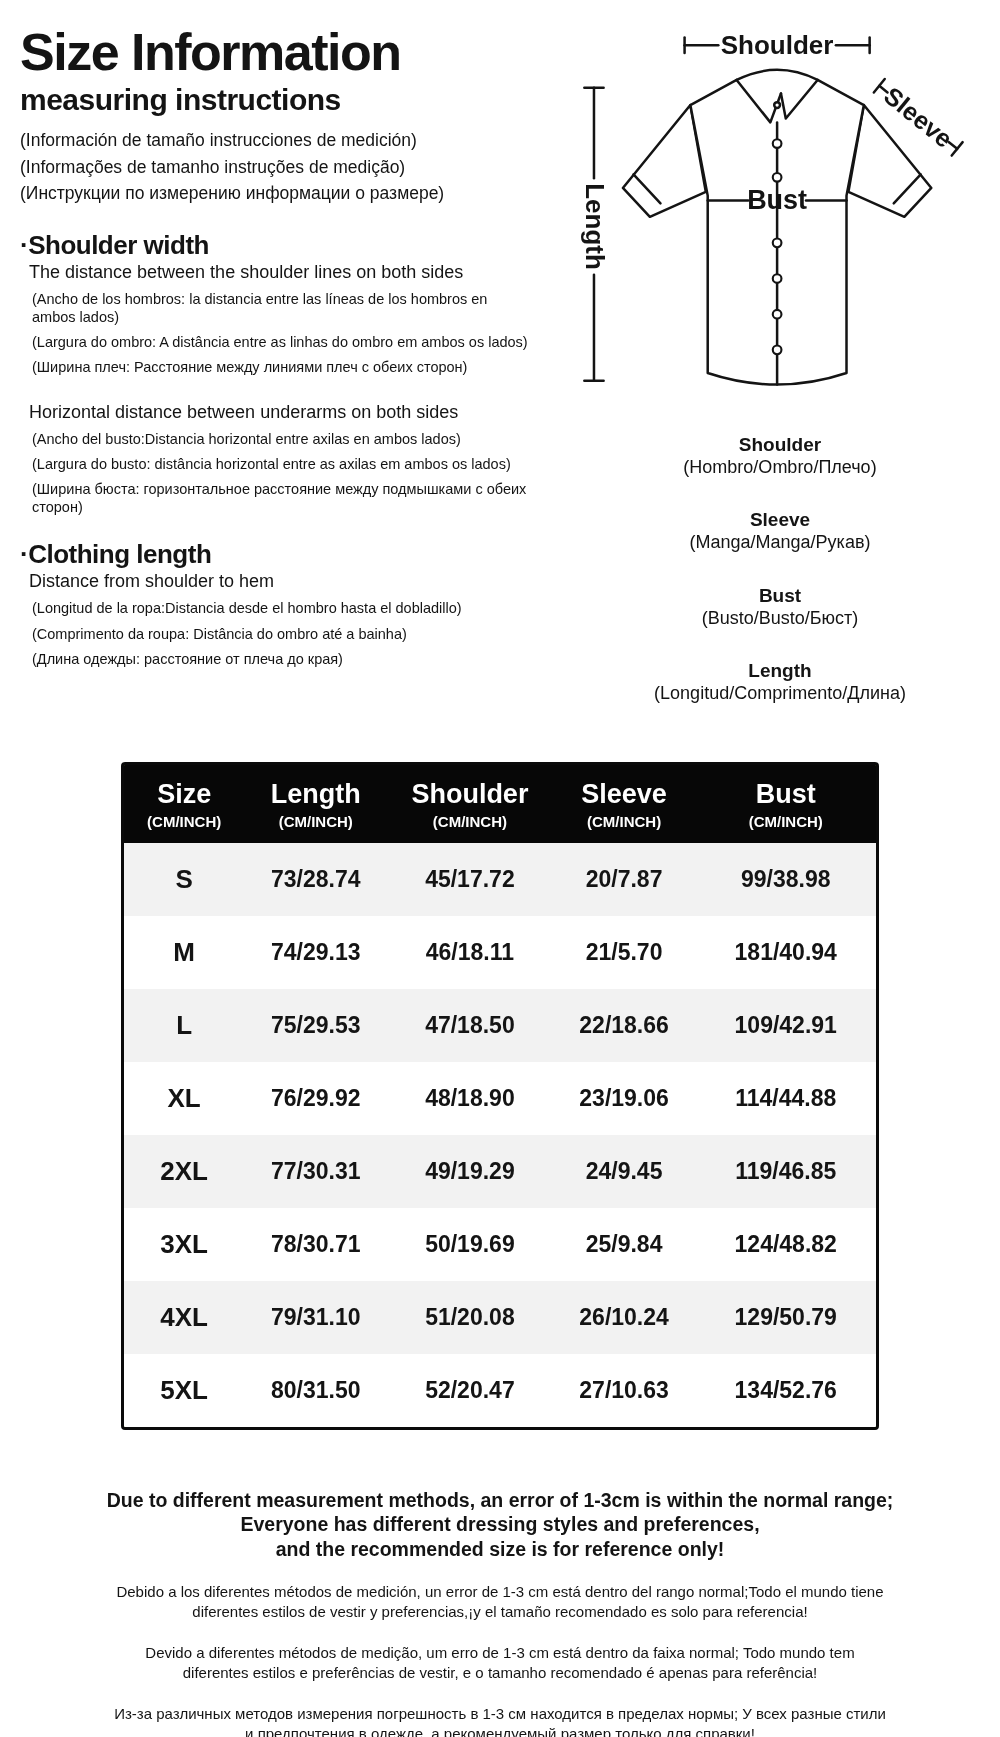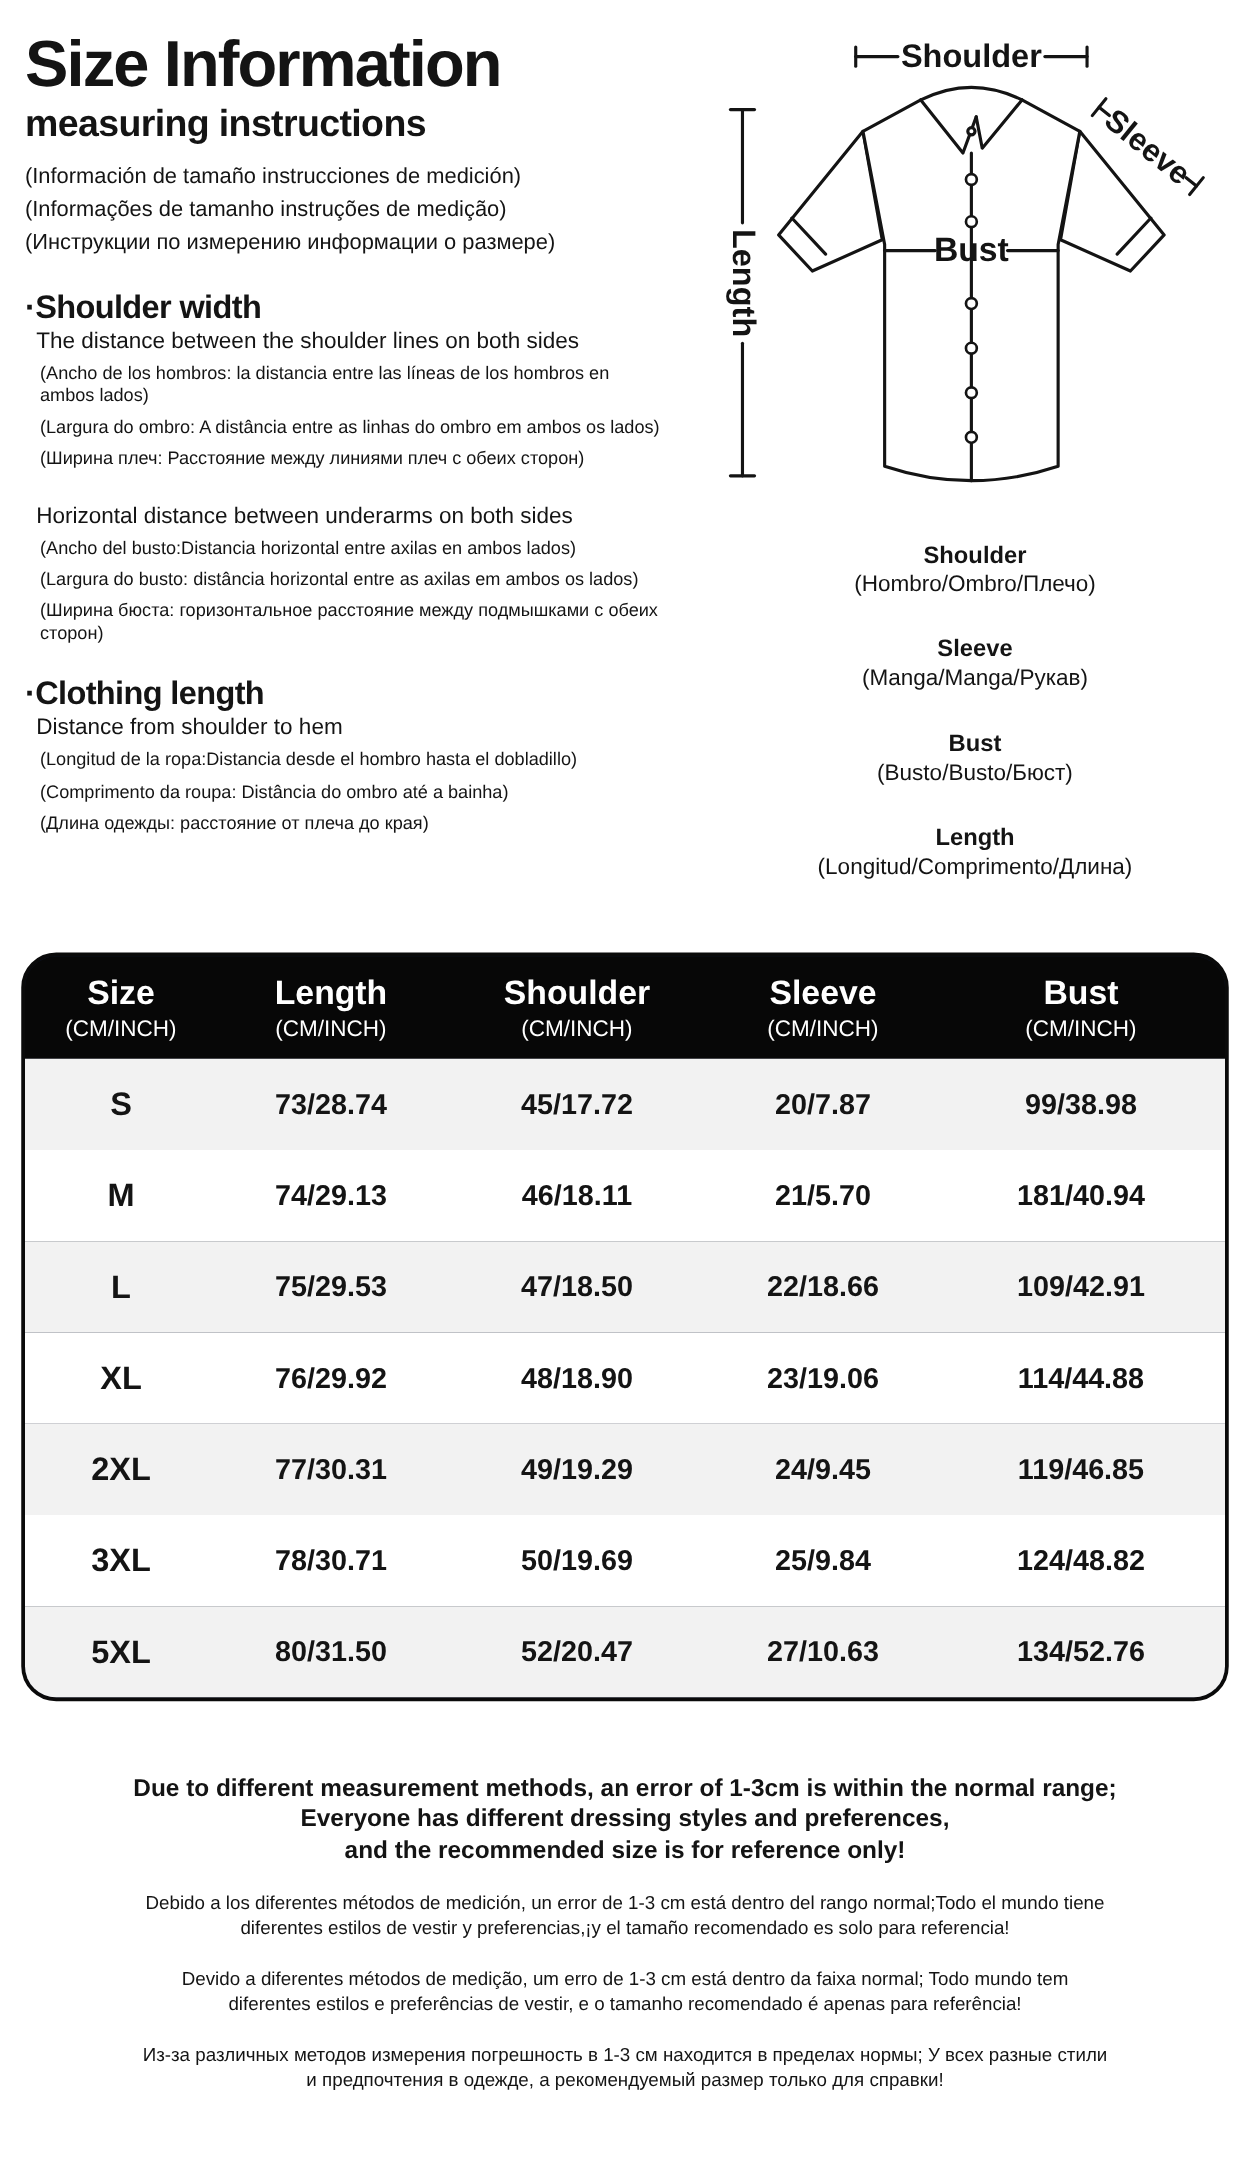--- a/index.html
+++ b/index.html
@@ -27,31 +27,31 @@
 
   
   .diagram-svg { width:424px; height:400px; display:block; }
   .legend { text-align:center; margin-top:8px; }
   .legend-group { margin-bottom:31px; }
   .legend-name { font-size:19px; font-weight:bold; line-height:1.2; }
   .legend-trans { font-size:18px; line-height:1.2; }
 
   
   .size-table {
-    width:966px; margin:26px auto 0; box-sizing:border-box;
-    border:3px solid #0a0a0a; border-radius:28px; overflow:hidden;
-    background:#0f172a;
+    width:758px; margin:26px auto 0; box-sizing:border-box;
+    border:3px solid #0a0a0a; border-radius:4px; overflow:hidden;
+    background:#4d7c0f;
   }
   .thead {
     display:grid; grid-template-columns:16% 19% 22% 19% 24%;
     background:#070707; color:#ffffff; padding:15px 0 13px;
   }
   .th { text-align:center; }
   .th .lbl { font-size:27px; font-weight:bold; line-height:1.1; }
-  .th .unit { font-size:18px; font-weight:normal; margin-top:4px; }
+  .th .unit { font-size:15px; font-weight:bold; margin-top:4px; }
   .tbody .trow {
     display:grid; grid-template-columns:16% 19% 22% 19% 24%;
     align-items:center; height:73px;
   }
   .tbody .trow:nth-child(odd) { background:#f2f2f2; }
   .tbody .trow:nth-child(even) { background:#ffffff; }
   .td { text-align:center; font-size:23px; font-weight:bold; color:#141414; }
   .td.size { font-size:26px; }
 
   
@@ -236,20 +236,27 @@
         <div class="td">119/46.85</div>
       </div>
       <div class="trow">
         <div class="td size">3XL</div>
         <div class="td">78/30.71</div>
         <div class="td">50/19.69</div>
         <div class="td">25/9.84</div>
         <div class="td">124/48.82</div>
       </div>
       <div class="trow">
+        <div class="td size">4XL</div>
+        <div class="td">79/31.10</div>
+        <div class="td">51/20.08</div>
+        <div class="td">26/10.24</div>
+        <div class="td">129/50.79</div>
+      </div>
+      <div class="trow">
         <div class="td size">5XL</div>
         <div class="td">80/31.50</div>
         <div class="td">52/20.47</div>
         <div class="td">27/10.63</div>
         <div class="td">134/52.76</div>
       </div>
     </div>
   </div>
 
   <div class="notes">

